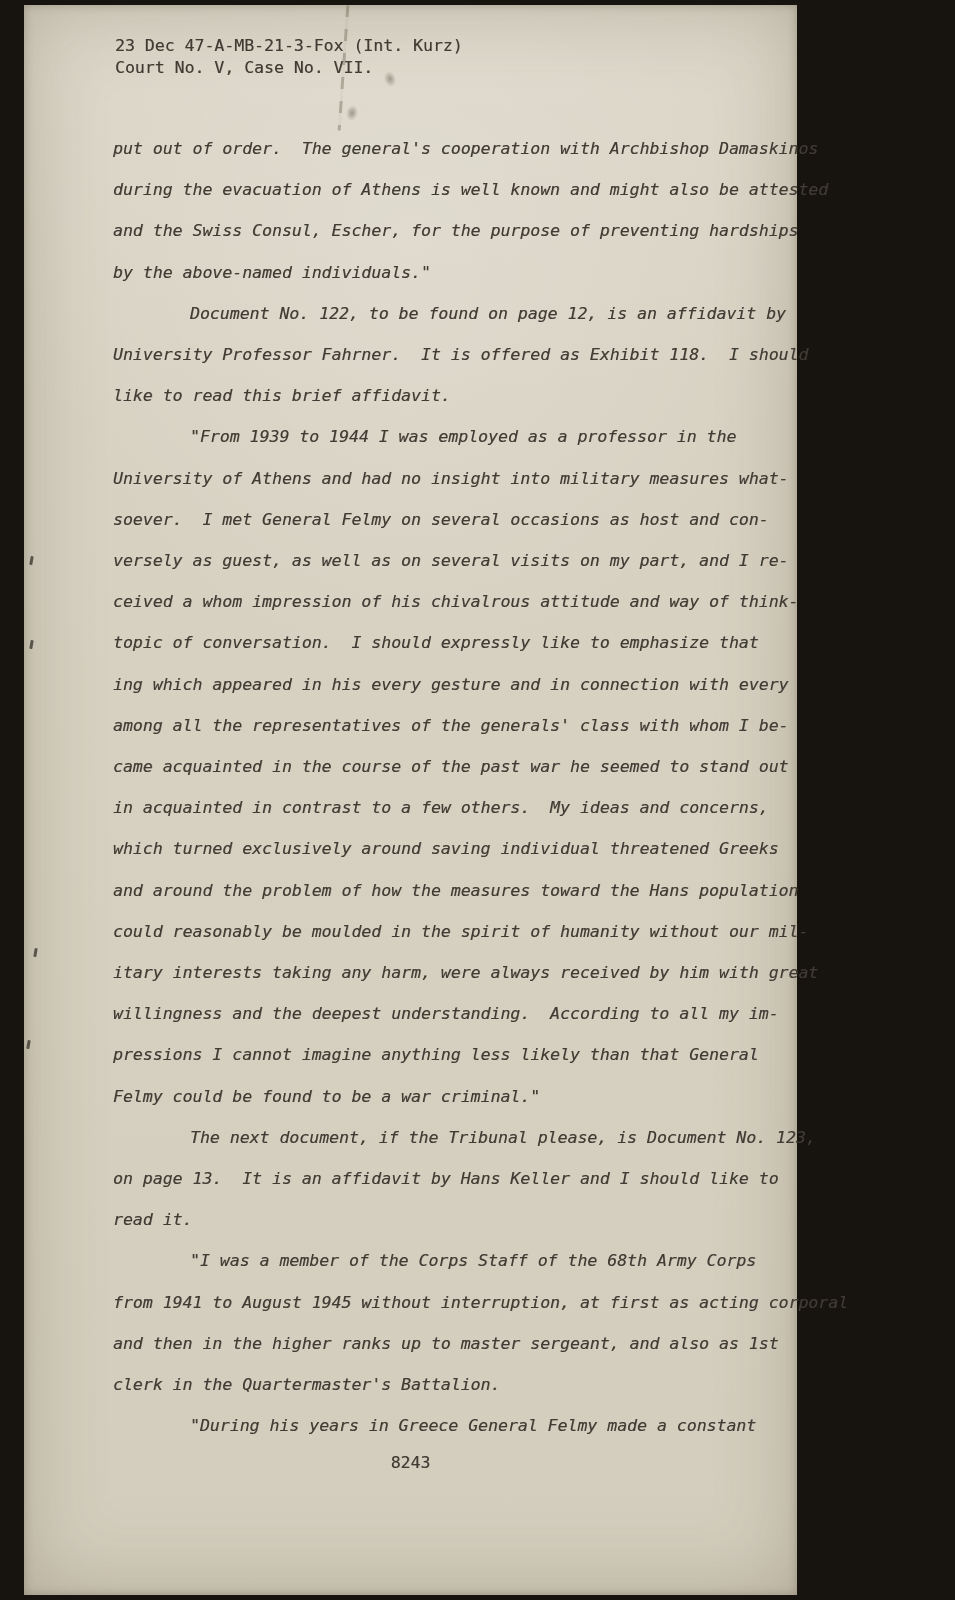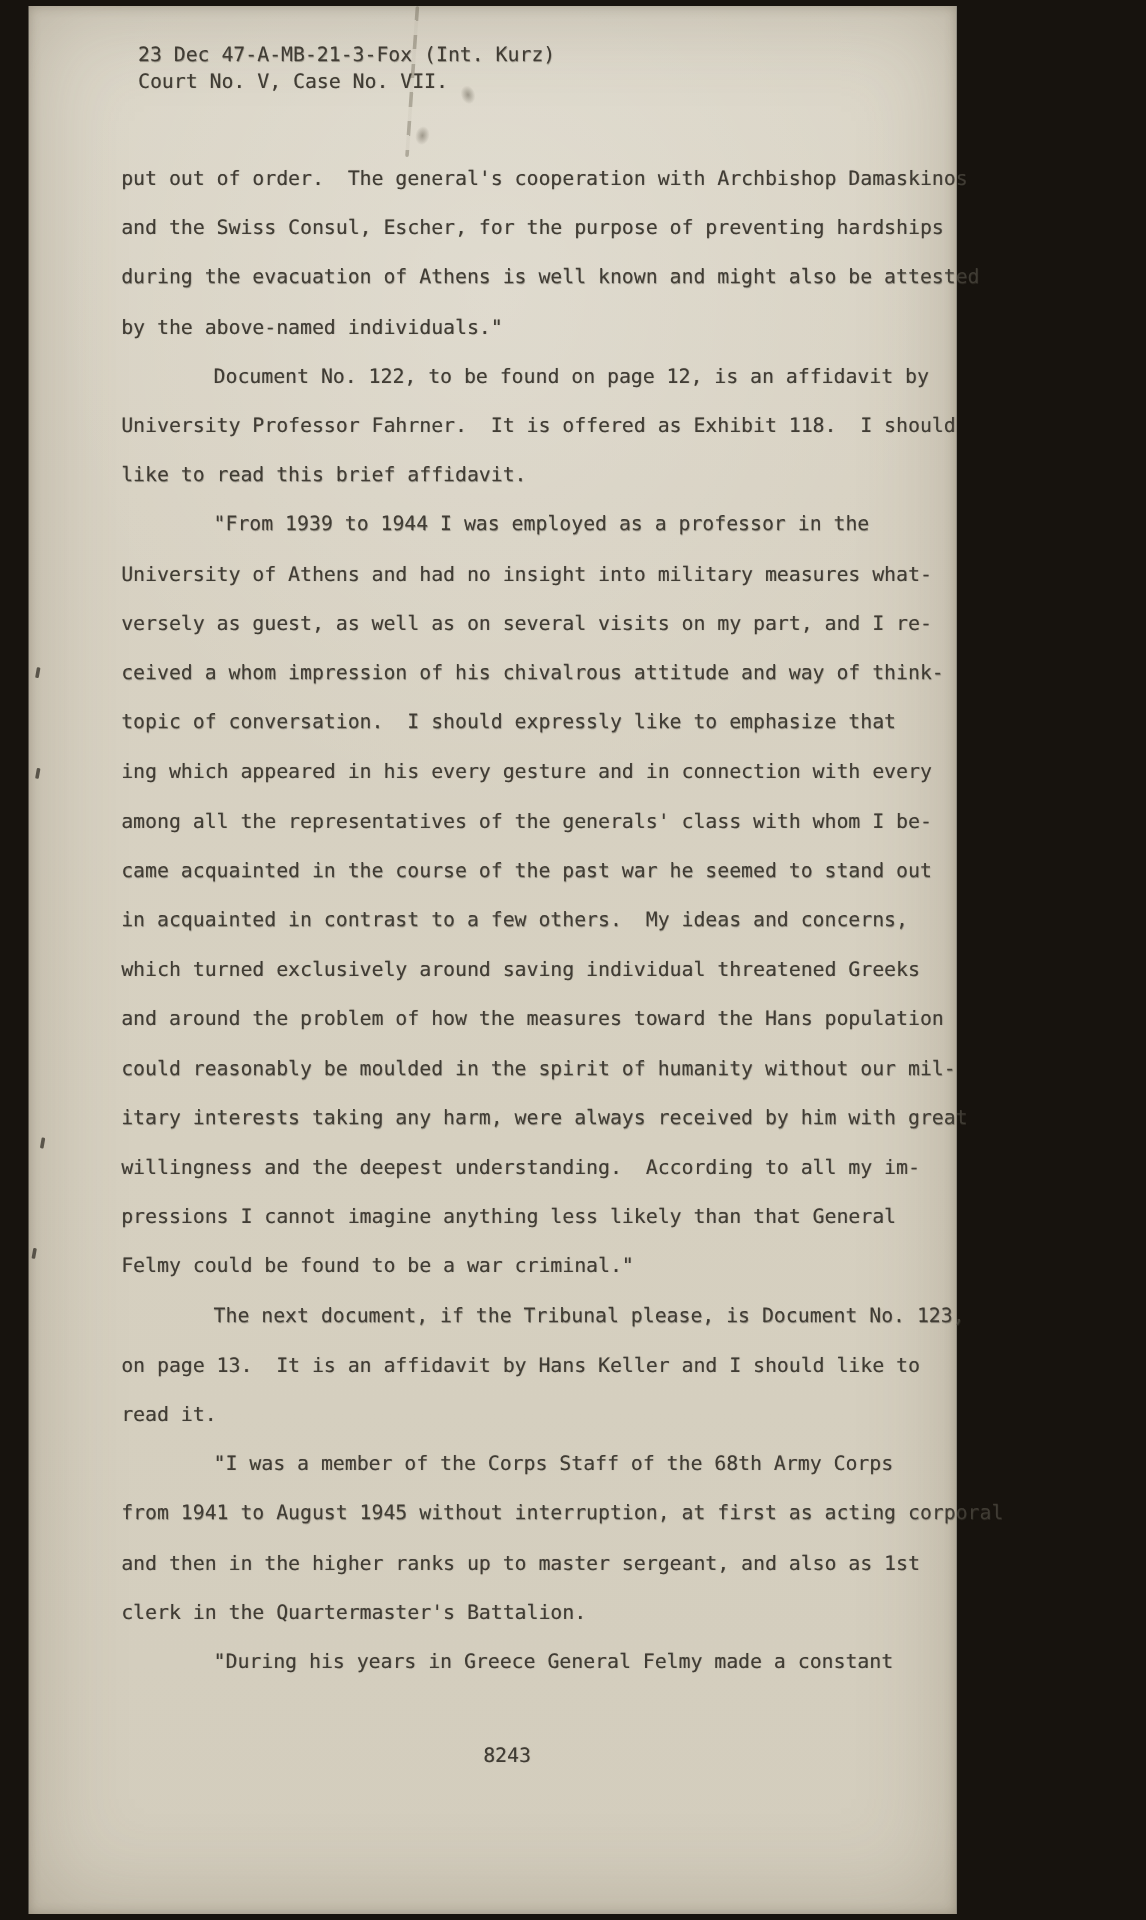--- a/index.html
+++ b/index.html
@@ -15,31 +15,30 @@
       radial-gradient(ellipse 70% 40% at 50% 15%, rgba(255,255,255,0.16), rgba(255,255,255,0) 70%),
       linear-gradient(180deg, #dcd7c9 0%, #d8d2c3 25%, #d6d0c0 60%, #d3cdbd 100%);
     background-color: var(--paper, #d8d2c3);
     box-shadow: inset 0 0 80px rgba(92,80,58,0.28), inset 0 0 10px rgba(70,60,40,0.30);
   }
   .doc-header { position: absolute; left: 91px; top: 30px; }
   .hline {
     font-size: 16.5px; line-height: 22px; color: var(--ink, #403c34);
     white-space: pre; text-shadow: 0.4px 0.4px 0.6px rgba(64,60,52,0.5);
   }
-  .doc-text { position: absolute; left: 77px; top: 123px; width: 790px; }
+  .doc-text { position: absolute; left: 89px; top: 123px; width: 790px; font-style: italic; }
   .line {
     font-size: 16.5px; line-height: 41.2px; color: var(--ink, #403c34);
     white-space: pre; text-shadow: 0.4px 0.4px 0.6px rgba(64,60,52,0.5);
   }
   .line.indent { text-indent: 77px; }
   .pageno {
     position: absolute; left: 0; top: 1448px; width: 100%; text-align: center;
     font-size: 16.5px; color: var(--ink, #403c34);
     text-shadow: 0.4px 0.4px 0.6px rgba(64,60,52,0.5);
-    margin-left: 12px;
   }
   .scratch-top {
     position: absolute; left: 318px; top: 0; width: 3px; height: 126px;
     background: repeating-linear-gradient(180deg, rgba(95,88,70,0.38) 0 12px, rgba(95,88,70,0.05) 12px 24px);
     transform: rotate(4deg); border-radius: 2px;
   }
   .smudge {
     position: absolute; width: 12px; height: 16px; border-radius: 50%;
     background: radial-gradient(ellipse at center, rgba(80,74,60,0.45), rgba(80,74,60,0) 70%);
   }
@@ -53,28 +52,29 @@
 
 <div class="paper">
 
   <div class="doc-header">
     <div class="hline">23 Dec 47-A-MB-21-3-Fox (Int. Kurz)</div>
     <div class="hline">Court No. V, Case No. VII.</div>
   </div>
 
   <div class="doc-text">
       <div class="line">put out of order.  The general's cooperation with Archbishop Damaskinos</div>
+      <div class="line">during the evacuation of Athens is well known and might also be attested</div>
       <div class="line">and the Swiss Consul, Escher, for the purpose of preventing hardships</div>
-      <div class="line">during the evacuation of Athens is well known and might also be attested</div>
       <div class="line">by the above-named individuals."</div>
       <div class="line indent">Document No. 122, to be found on page 12, is an affidavit by</div>
       <div class="line">University Professor Fahrner.  It is offered as Exhibit 118.  I should</div>
       <div class="line">like to read this brief affidavit.</div>
       <div class="line indent">"From 1939 to 1944 I was employed as a professor in the</div>
       <div class="line">University of Athens and had no insight into military measures what-</div>
+      <div class="line">soever.  I met General Felmy on several occasions as host and con-</div>
       <div class="line">versely as guest, as well as on several visits on my part, and I re-</div>
       <div class="line">ceived a whom impression of his chivalrous attitude and way of think-</div>
       <div class="line">topic of conversation.  I should expressly like to emphasize that</div>
       <div class="line">ing which appeared in his every gesture and in connection with every</div>
       <div class="line">among all the representatives of the generals' class with whom I be-</div>
       <div class="line">came acquainted in the course of the past war he seemed to stand out</div>
       <div class="line">in acquainted in contrast to a few others.  My ideas and concerns,</div>
       <div class="line">which turned exclusively around saving individual threatened Greeks</div>
       <div class="line">and around the problem of how the measures toward the Hans population</div>
       <div class="line">could reasonably be moulded in the spirit of humanity without our mil-</div>

